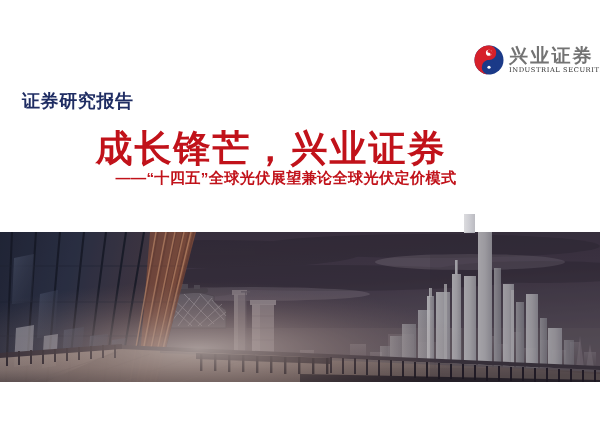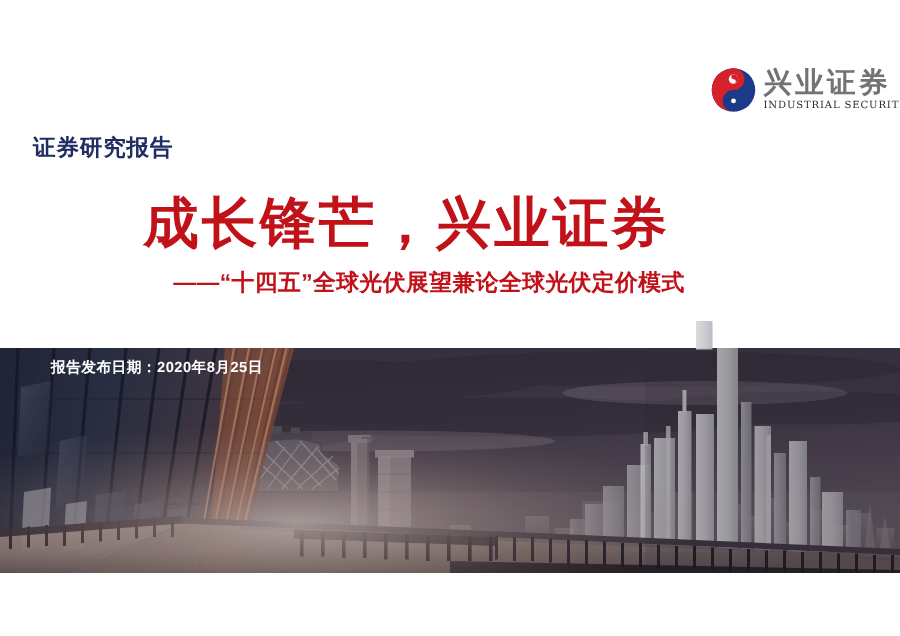--- a/index.html
+++ b/index.html
@@ -66,21 +66,21 @@
     margin-top: 1px;
     transform: scaleX(1.02);
     transform-origin: left center;
   }
 
   
   .kicker {
     position: absolute;
     left: 22px;
     top: 89px;
-    font-size: 15px;
+    font-size: 18px;
     font-weight: 700;
     letter-spacing: 0.6px;
     color: #1f2d63;
     white-space: nowrap;
   }
 
   
   .title-main {
     position: absolute;
     left: 0;
@@ -93,21 +93,21 @@
     color: #C1121A;
     letter-spacing: 2px;
     white-space: nowrap;
   }
 
   
   .title-sub {
     position: absolute;
     left: 0;
     right: 28px;
-    top: 179px;
+    top: 168px;
     text-align: center;
     font-size: 15.2px;
     line-height: 20px;
     font-weight: 700;
     color: #C1121A;
     letter-spacing: 0.3px;
     white-space: nowrap;
   }
 
   
@@ -480,15 +480,14 @@
           <path d="M300 142 L600 148 L600 150 L300 150 Z" fill="#15111a" opacity=".85"></path>
         </g>
 
         <rect x="0" y="0" width="600" height="150" fill="url(#haze)"></rect>
         <rect x="0" y="0" width="600" height="150" fill="#2a2430" opacity=".24"></rect>
         <rect x="430" y="0" width="170" height="150" fill="#2a2430" opacity=".16"></rect>
       </g>
     </svg>
   </div>
 
-  <div class="pubdate">报告发布日期：2020年8月25日</div>
 
 </div>
 
 </body></html>

